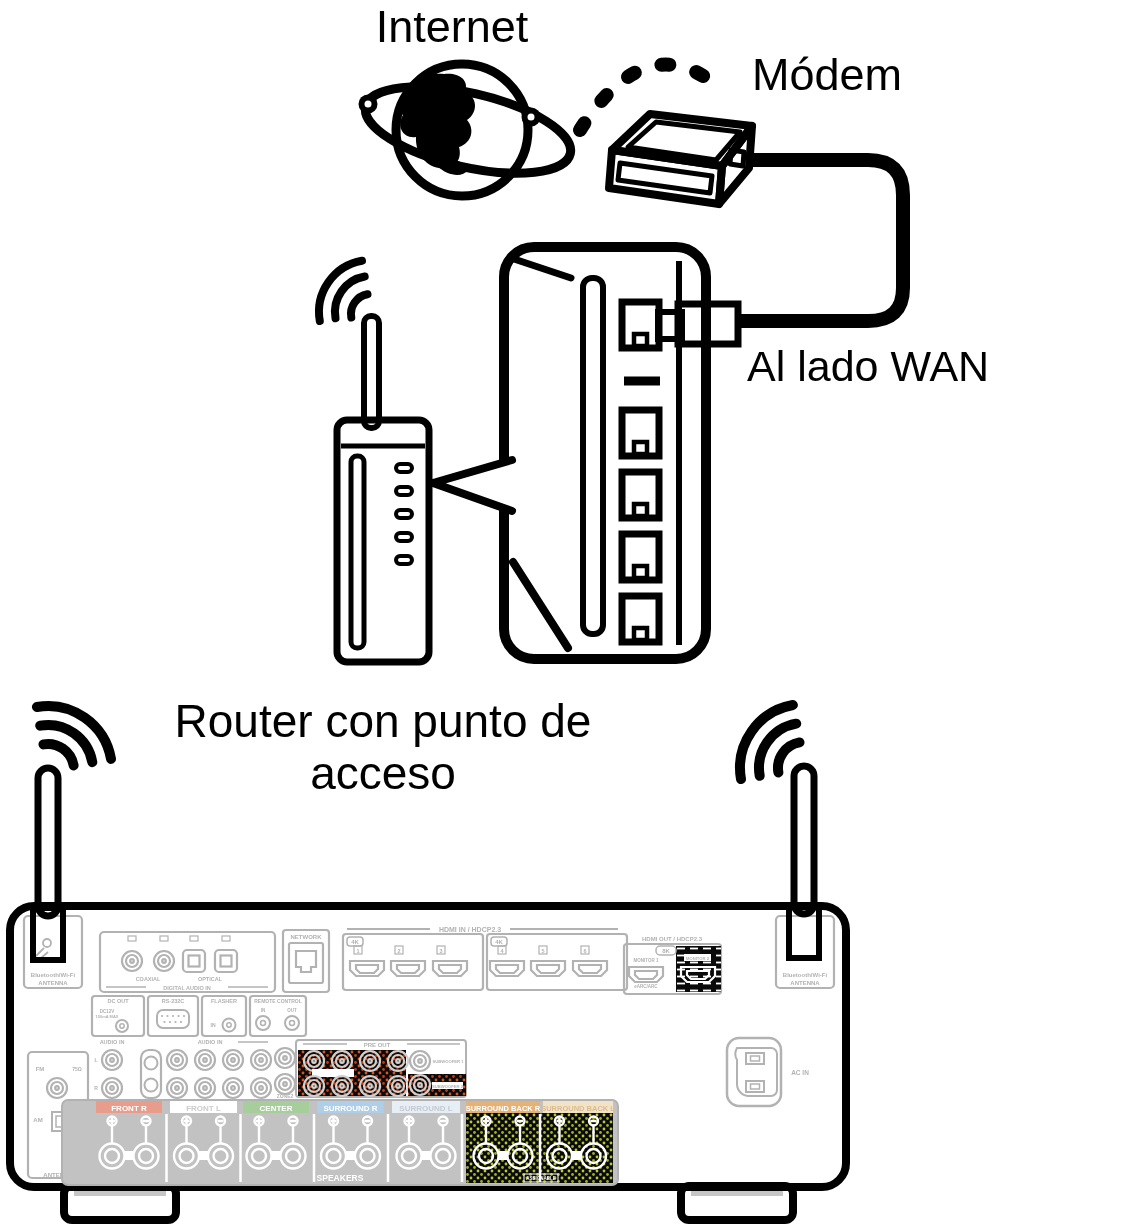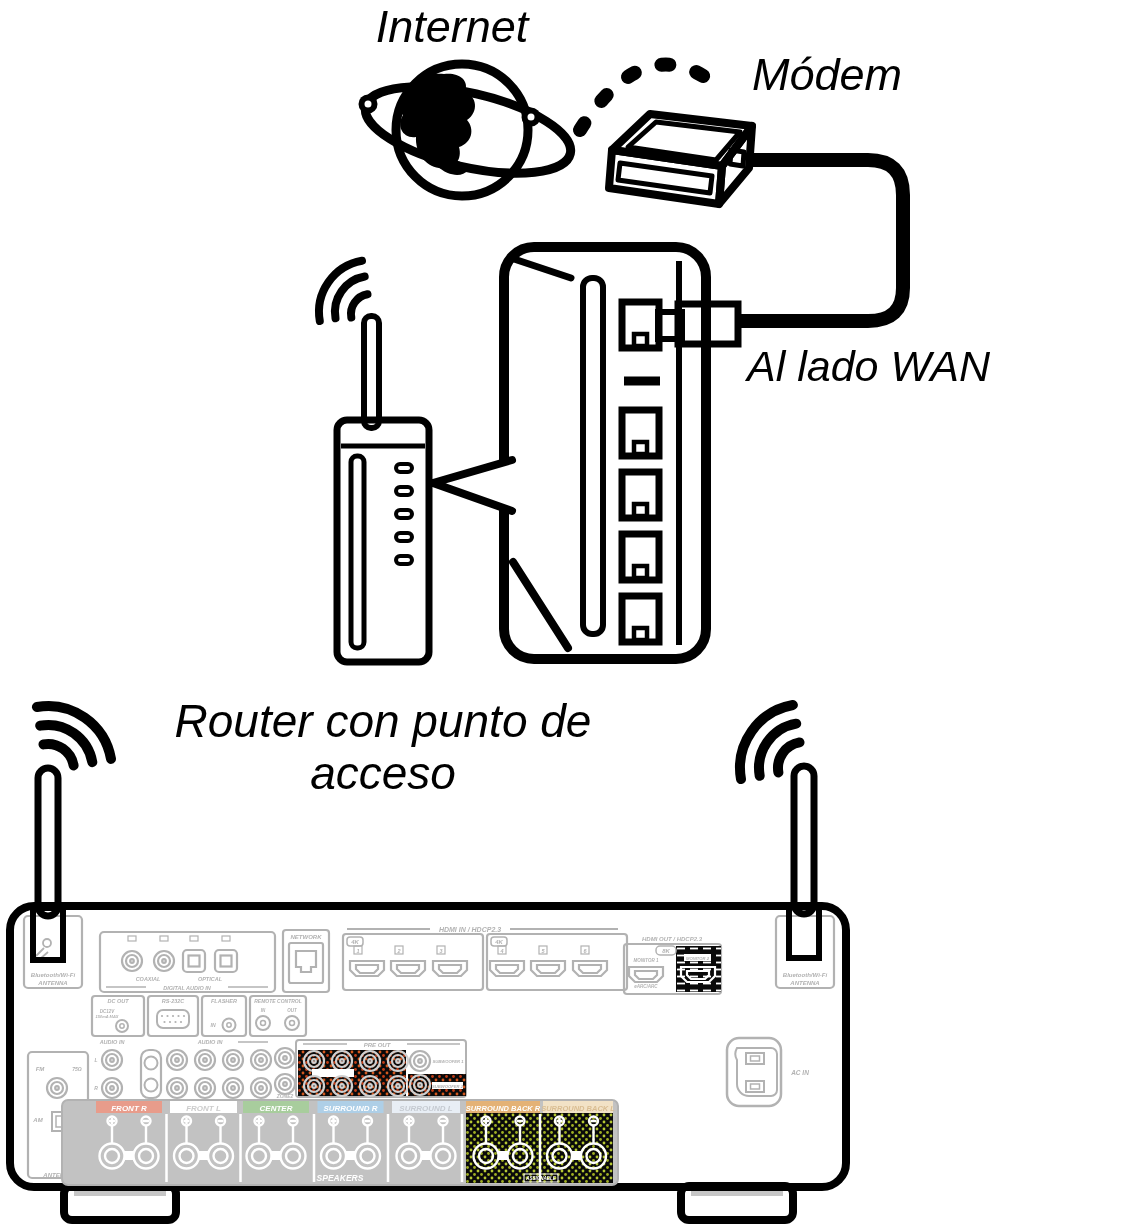--- a/index.html
+++ b/index.html
@@ -1,16 +1,16 @@
 <!DOCTYPE html>
 <html><head>
 <meta charset="utf-8">
 <style>
   html,body{margin:0;padding:0;background:#fff;}
-  .stage{position:relative;width:1145px;height:1224px;background:#fff;overflow:hidden;font-style:italic;}
+  .stage{position:relative;width:1145px;height:1224px;background:#fff;overflow:hidden;}
   svg text{font-family:"Liberation Sans",sans-serif;}
   .blk{fill:#000;}
   .glabel{fill:#b2b2b2;font-weight:bold;text-anchor:middle;}
   .wlabel{fill:#ffffff;font-weight:bold;text-anchor:middle;}
   .ink{stroke:#000;fill:none;}
   .gray{stroke:#b2b2b2;fill:none;}
 </style>
 </head>
 <body>
 

